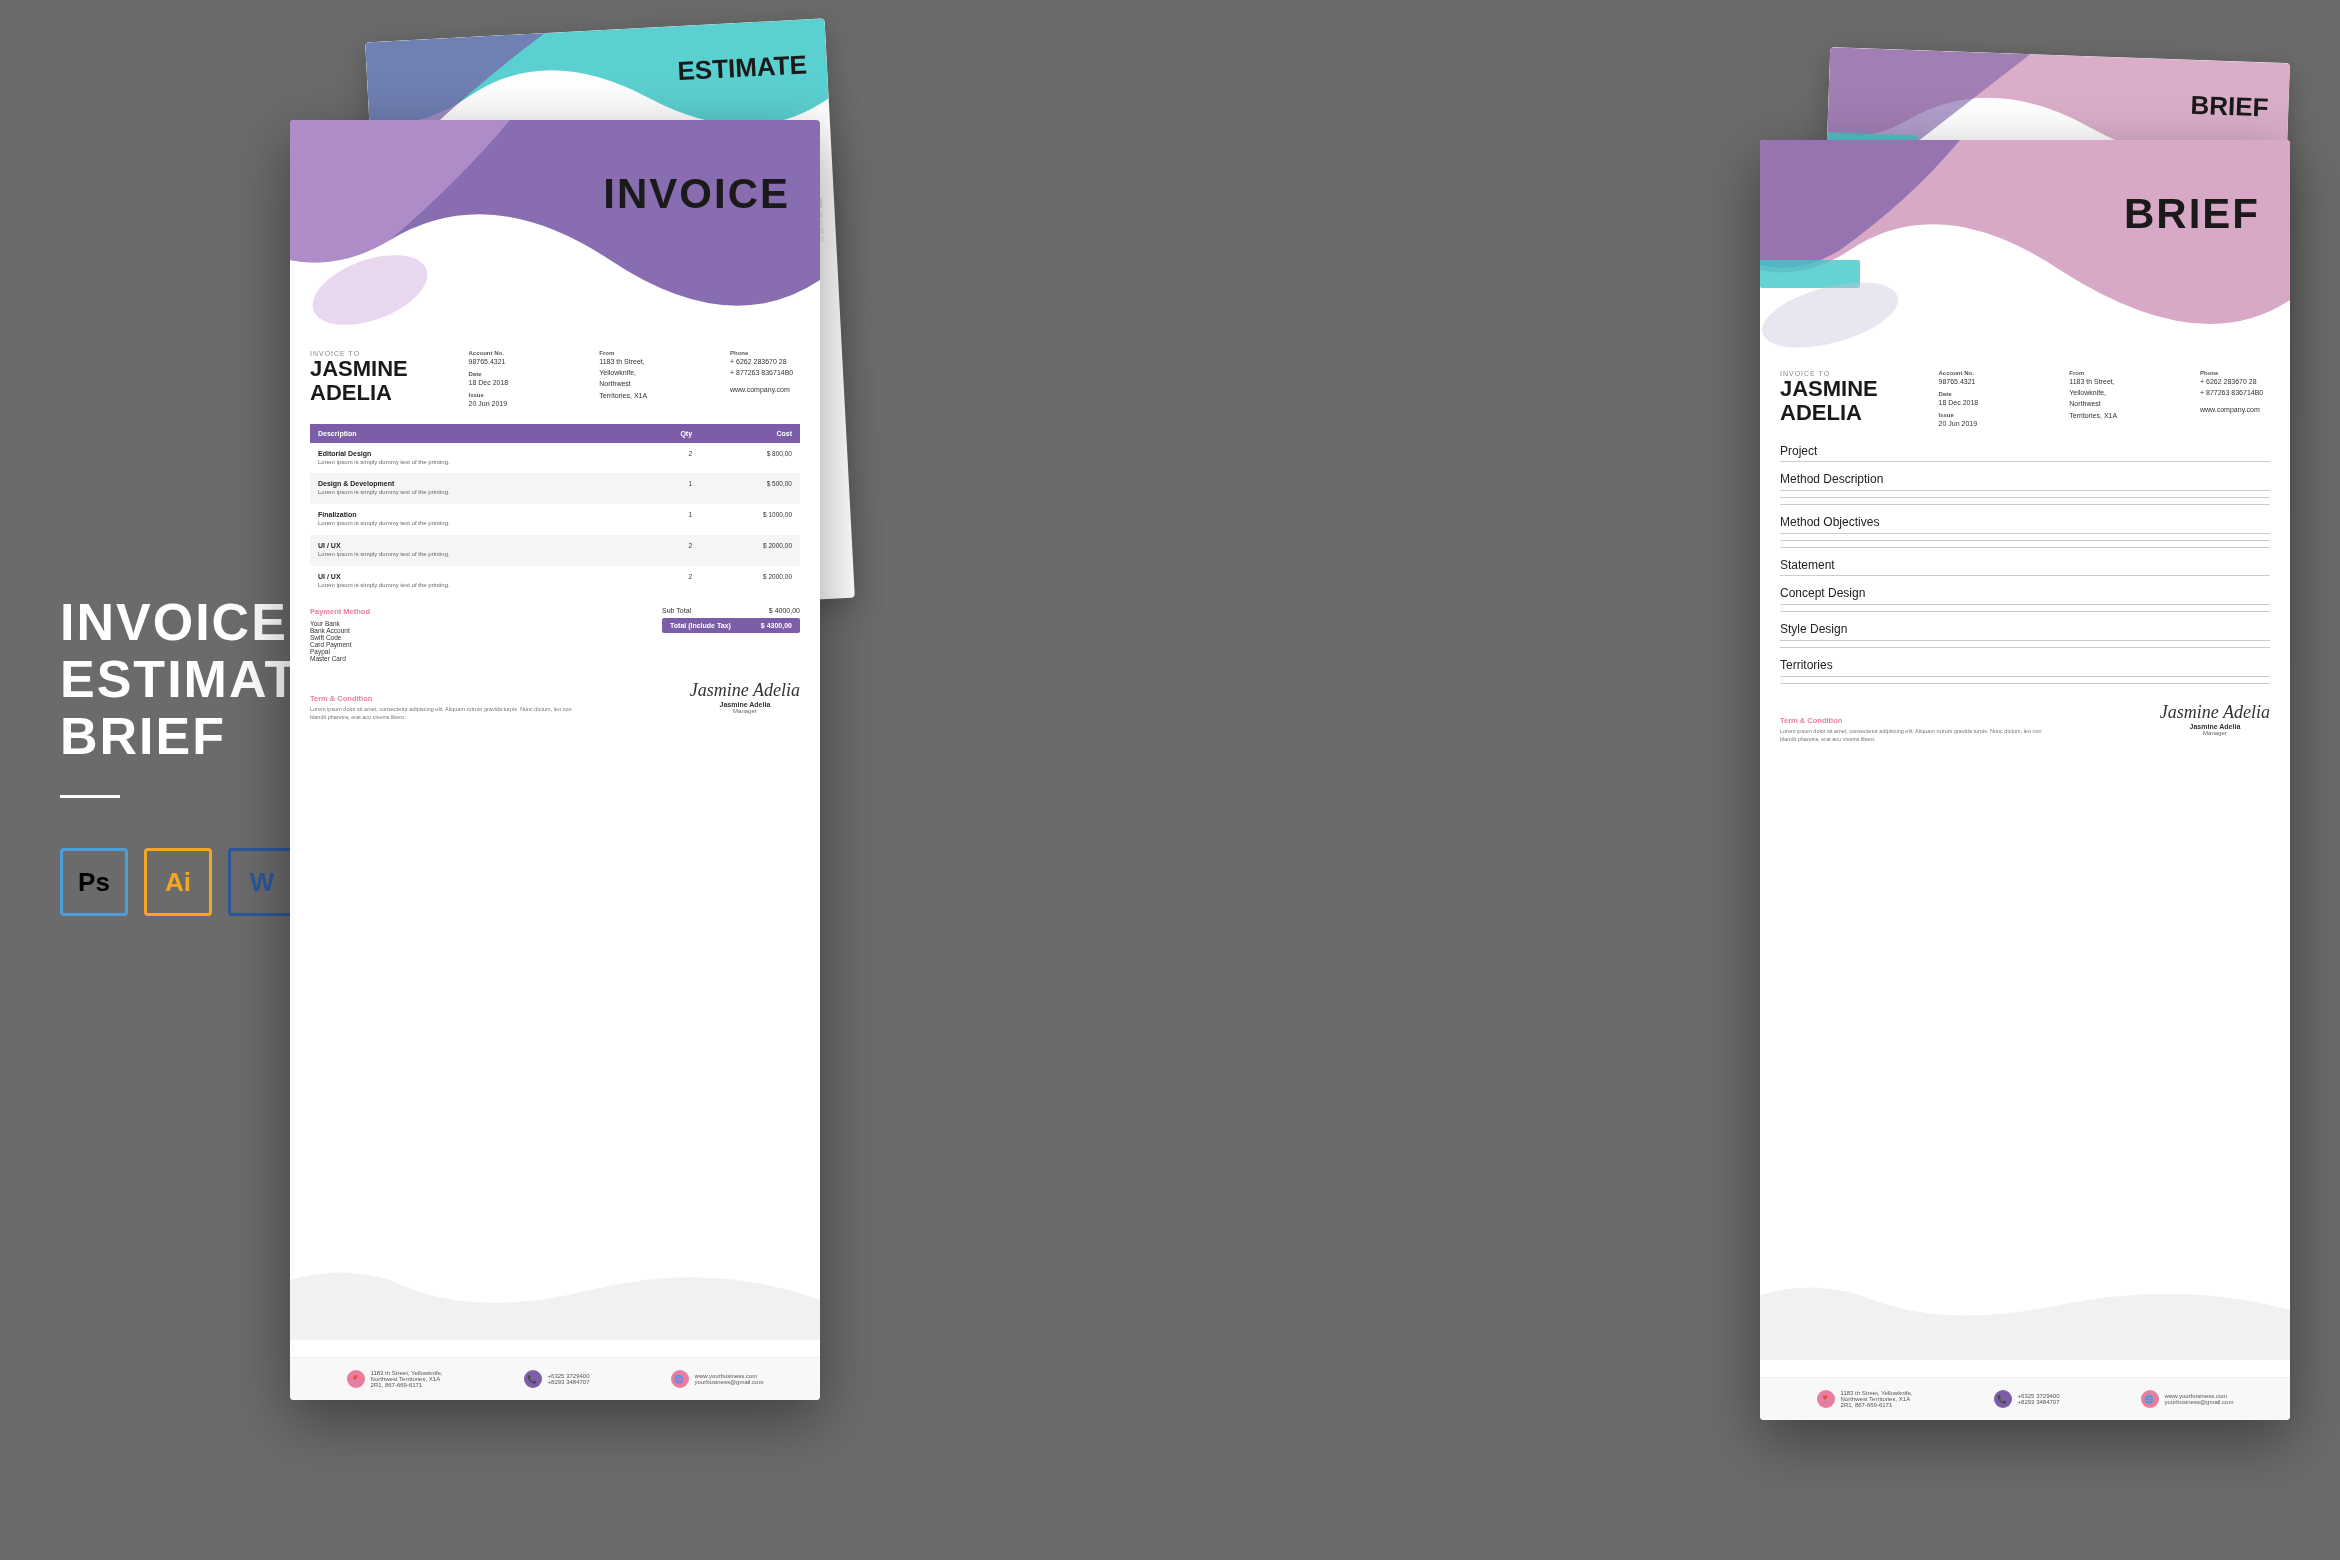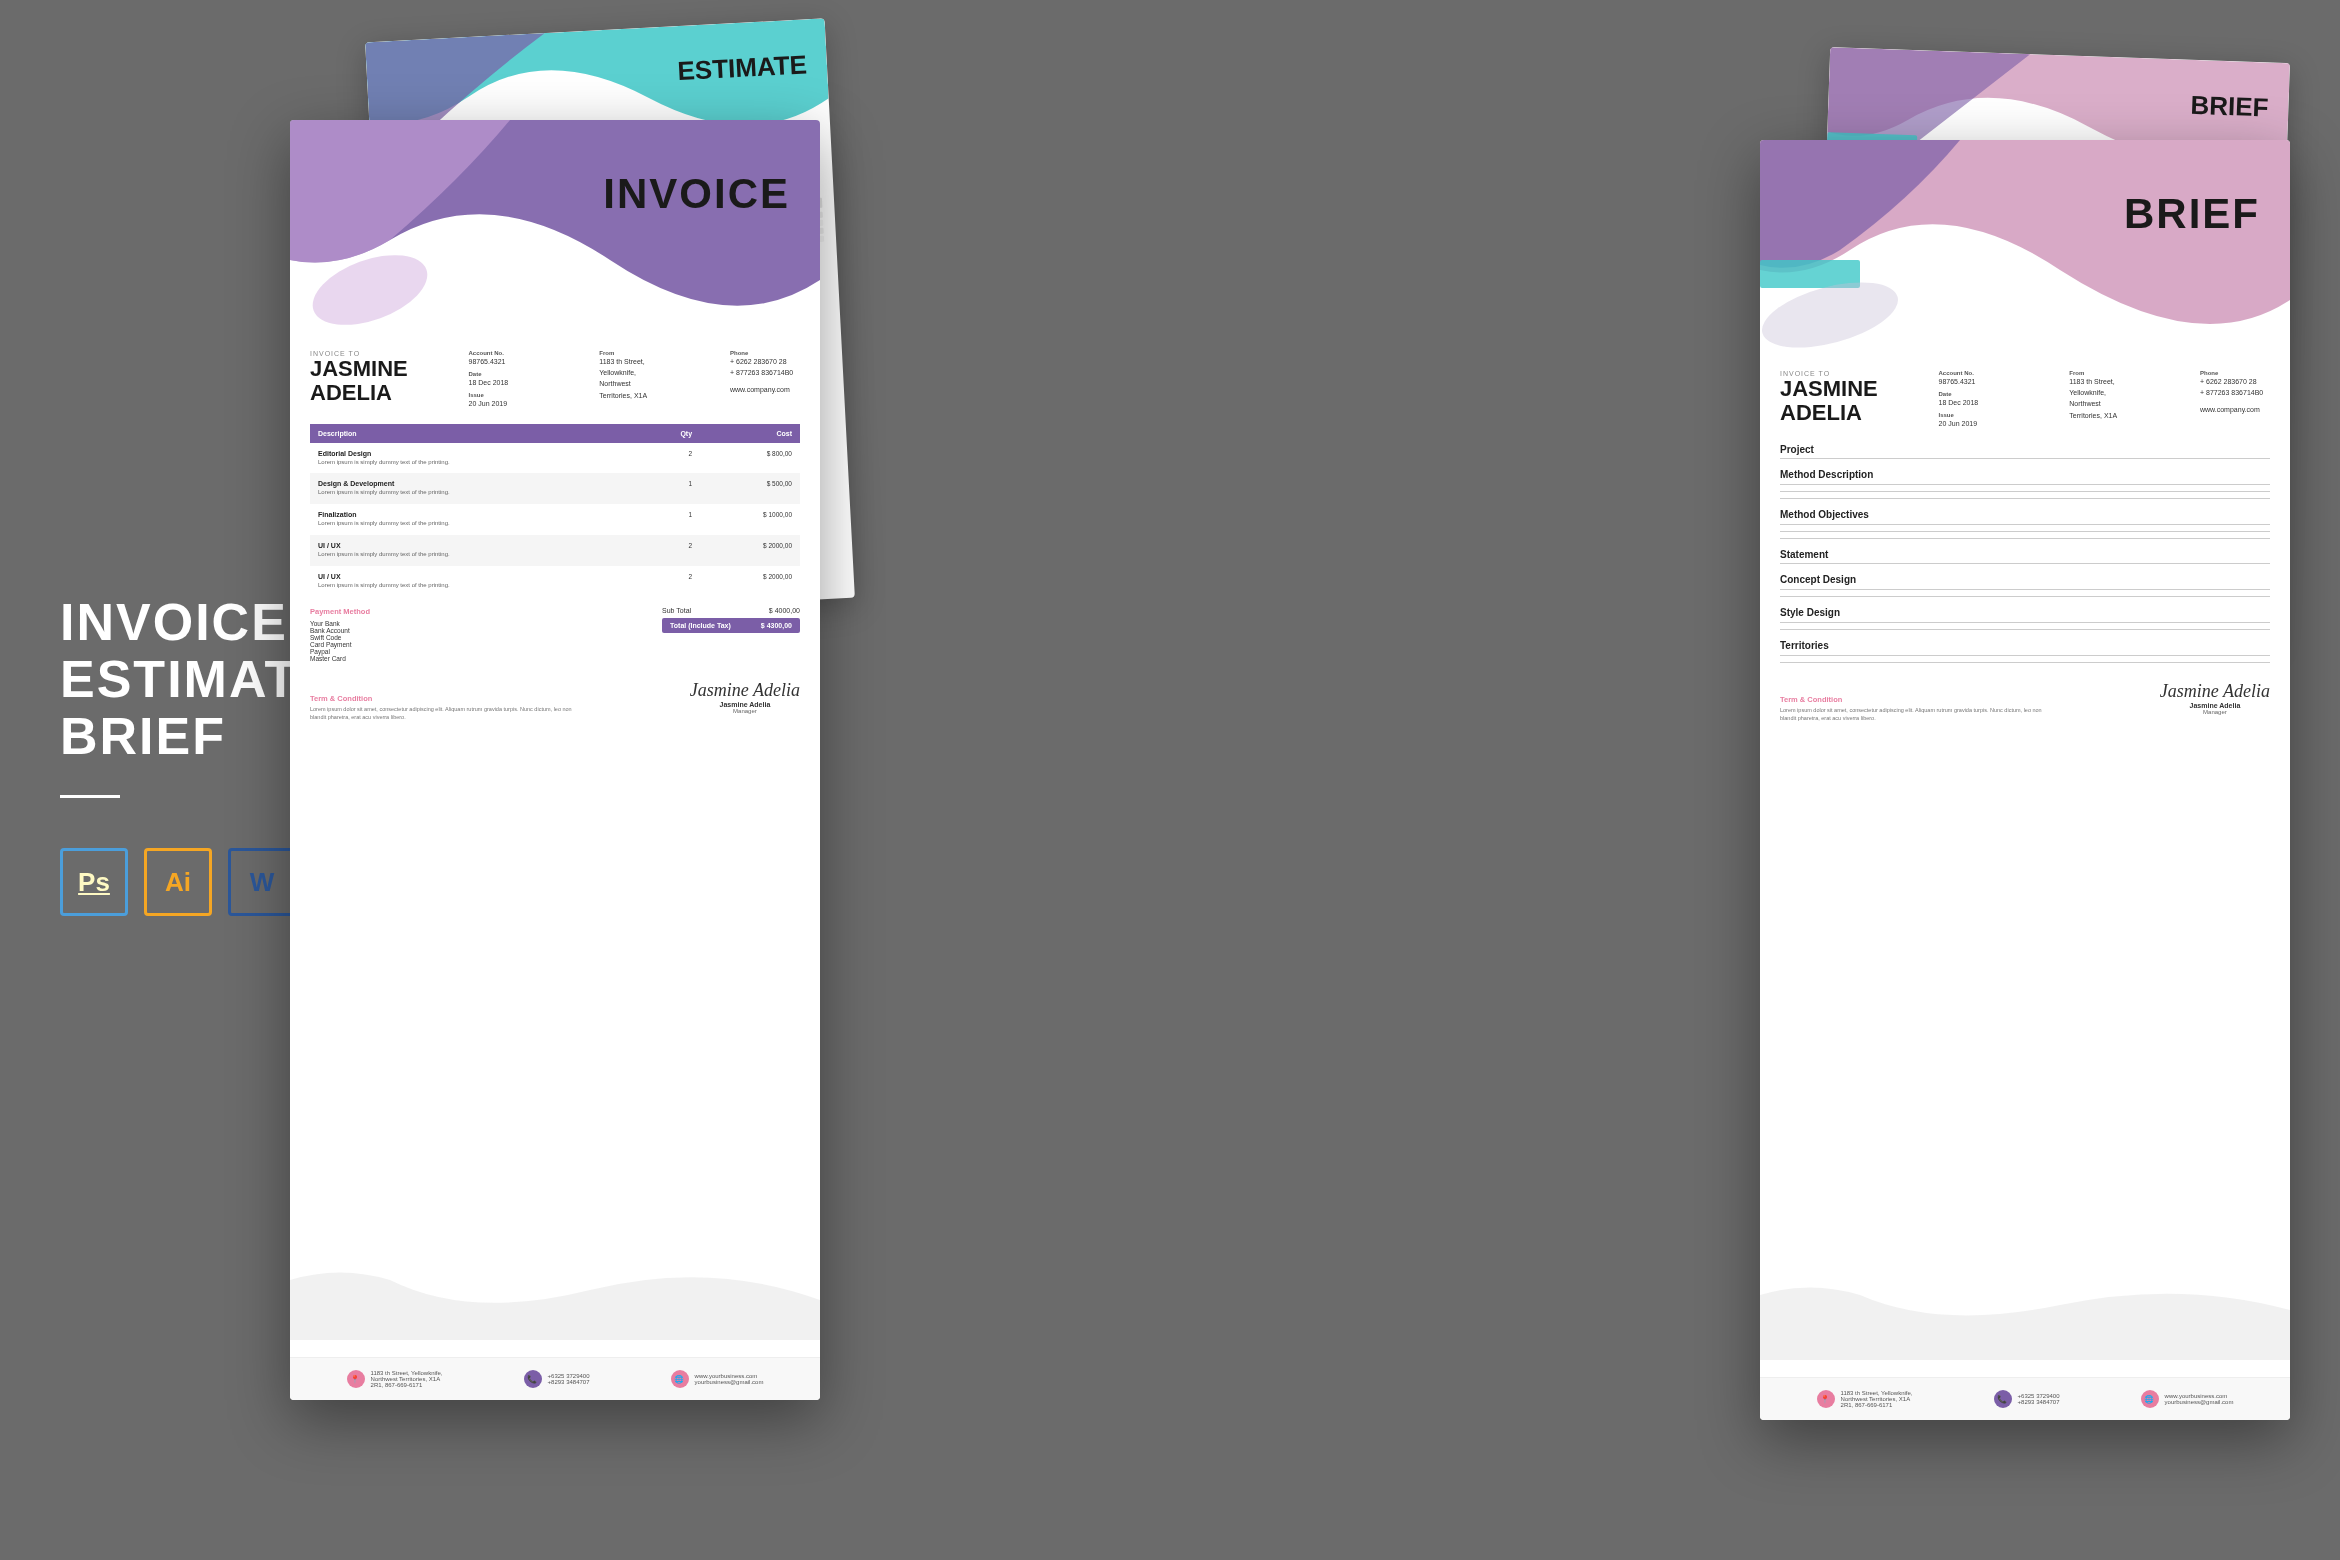--- a/index.html
+++ b/index.html
@@ -53,21 +53,21 @@
       border: 3px solid #aaa;
       display: flex;
       align-items: center;
       justify-content: center;
       font-size: 26px;
       font-weight: 900;
       color: #ccc;
       border-radius: 4px;
     }
 
-    .app-icon.ps { color: #fef9c3; border-color: #4b9edb; text-decoration: underline; }
+    .app-icon.ps { color: #000000; border-color: #4b9edb; }
     .app-icon.ai { color: #f5a623; border-color: #f5a623; }
     .app-icon.wd { color: #2b579a; border-color: #2b579a; }
 
     .features-list {
       list-style: none;
     }
 
     .features-list li {
       color: #ddd;
       font-size: 26px;
@@ -359,22 +359,22 @@
 
     .brief-body {
       padding: 10px 20px;
     }
 
     .brief-field {
       margin-bottom: 10px;
     }
 
     .brief-field-label {
-      font-size: 10px;
-      font-weight: 700;
+      font-size: 12px;
+      font-weight: 400;
       color: #222;
       margin-bottom: 3px;
     }
 
     .brief-field-line {
       width: 100%;
       height: 1px;
       background: #ccc;
       margin-bottom: 2px;
     }

